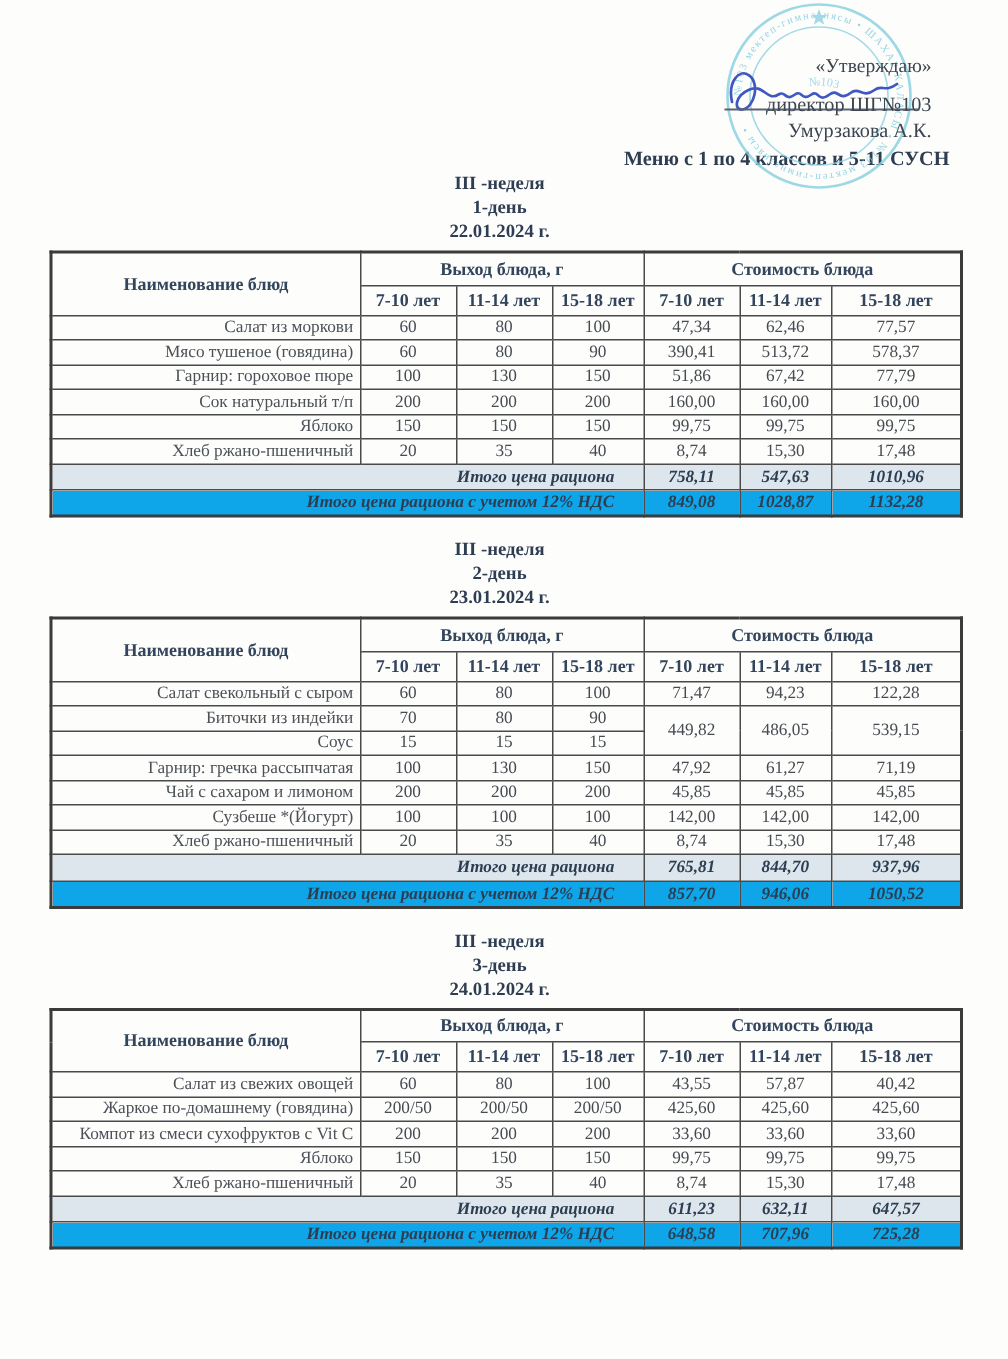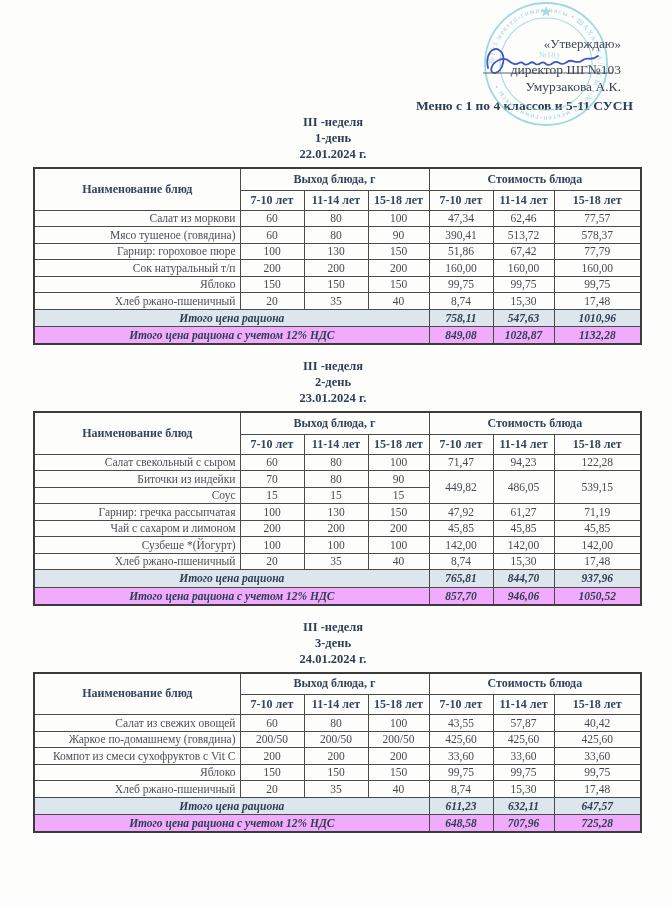--- a/index.html
+++ b/index.html
@@ -40,22 +40,22 @@
   th { font-weight:bold; color:#33455c; font-size:12px; text-align:center; padding:0 2px;font-family:Liberation Serif, serif; }
   tbody tr { height:16.5px; }
   td { font-size:11.5px; color:#464b52; }
   td.name { text-align:right; padding:0 4px; color:#4c5158; }
   td.num  { text-align:center; }
   tr.total { height:17.5px; }
   tr.total td {
     font-weight:bold; font-style:italic; color:#2c3e52;
   }
   tr.total td { background:#dde6ed; }
-  tr.total.total2 td { background:#f0abfc; }
-  tr.total td.tlabel { text-align:center; padding:0 5px;font-style:italic; }
+  tr.total.total2 td { background:#0ea5e9; }
+  tr.total td.tlabel { text-align:right; padding:0 19px;font-style:italic; }
 </style>
 </head>
 <body>
 
 <div class="page">
 
   <svg class="stamp-svg" width="136" height="136" viewBox="0 0 136 136">
     <defs>
       <path id="ringPath" d="M 16,68 A 52,52 0 1,1 120,68 A 52,52 0 1,1 16,68" fill="none"></path>
       <path id="innerArc" d="M 34,82 A 38,38 0 0,1 102,82" fill="none"></path>

